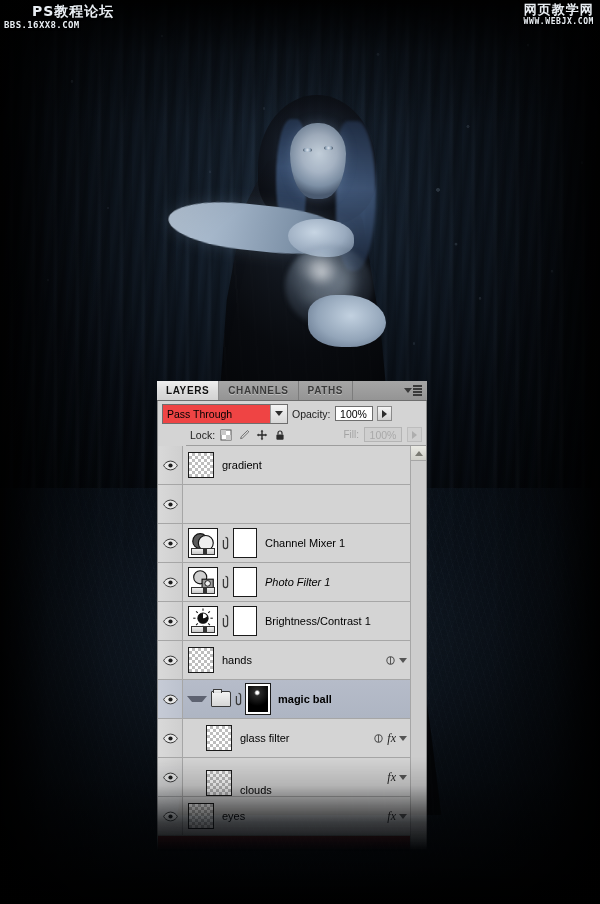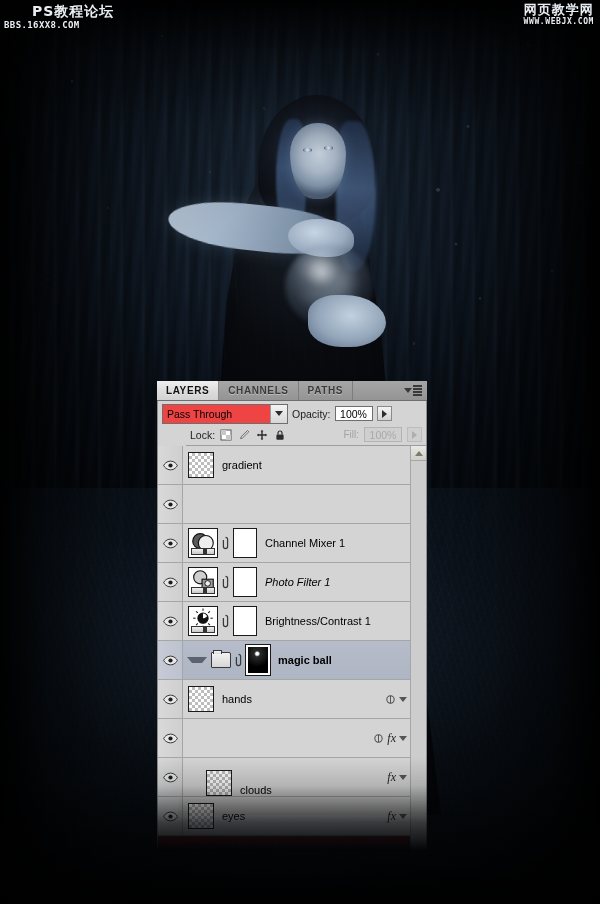--- a/index.html
+++ b/index.html
@@ -509,20 +509,39 @@
                 <span class="link-ic">
                   <svg viewBox="0 0 10 16" width="9" height="14">
                     <path d="M5 1.5a2.4 2.4 0 0 1 2.4 2.4v8.2a2.4 2.4 0 1 1-4.8 0V4.6" fill="none" stroke="#3a3a3a" stroke-width="1.4"></path>
                   </svg>
                 </span>
                 <div class="mask-thumb"></div>
                 <span class="layer-name">Brightness/Contrast 1</span>
               </div>
               <div class="right-cell"></div>
             </div>
+            <div class="layer">
+              <div class="eye-cell">
+                <svg viewBox="0 0 16 12" width="15" height="11">
+                  <path d="M8 1.2C4 1.2 1.2 4.2 .6 6c.6 1.8 3.4 4.8 7.4 4.8S14.8 7.8 15.4 6C14.8 4.2 12 1.2 8 1.2Z" fill="#e7e7e7" stroke="#2a2a2a" stroke-width="1"></path>
+                  <circle cx="8" cy="6" r="2.3" fill="#1d1d1d"></circle>
+                </svg>
+              </div>
+              <div style="display: flex; align-items: center; flex: 1 1 0%; min-width: 0px; height: 100%;">
+                <div class="thumb small checker"></div>
+                <span class="layer-name">hands</span>
+              </div>
+              <div class="right-cell">
+                <svg viewBox="0 0 12 12" width="11" height="11">
+                  <circle cx="6" cy="6" r="4" fill="#d4d4d4" stroke="#4a4a4a" stroke-width="1.1"></circle>
+                  <path d="M6 2.2 V9.8" stroke="#4a4a4a" stroke-width="1"></path>
+                </svg>
+                <span class="tri-dn-sm"></span>
+              </div>
+            </div>
             <div class="layer selected">
               <div class="eye-cell">
                 <svg viewBox="0 0 16 12" width="15" height="11">
                   <path d="M8 1.2C4 1.2 1.2 4.2 .6 6c.6 1.8 3.4 4.8 7.4 4.8S14.8 7.8 15.4 6C14.8 4.2 12 1.2 8 1.2Z" fill="#e7e7e7" stroke="#2a2a2a" stroke-width="1"></path>
                   <circle cx="8" cy="6" r="2.3" fill="#1d1d1d"></circle>
                 </svg>
               </div>
               <div style="display: flex; align-items: center; flex: 1 1 0%; min-width: 0px; height: 100%;">
                 <span class="grp-tri"></span>
                 <span class="folder"></span>
@@ -536,44 +555,29 @@
               </div>
               <div class="right-cell"></div>
             </div>
             <div class="layer">
               <div class="eye-cell">
                 <svg viewBox="0 0 16 12" width="15" height="11">
                   <path d="M8 1.2C4 1.2 1.2 4.2 .6 6c.6 1.8 3.4 4.8 7.4 4.8S14.8 7.8 15.4 6C14.8 4.2 12 1.2 8 1.2Z" fill="#e7e7e7" stroke="#2a2a2a" stroke-width="1"></path>
                   <circle cx="8" cy="6" r="2.3" fill="#1d1d1d"></circle>
                 </svg>
               </div>
-              <div style="display: flex; align-items: center; flex: 1 1 0%; min-width: 0px; height: 100%;">
+              <div style="display: flex; align-items: center; flex: 1 1 0%; min-width: 0px; height: 100%; padding-left: 18px;">
                 <div class="thumb small checker"></div>
-                <span class="layer-name">hands</span>
+                <span class="layer-name">glass filter</span>
               </div>
               <div class="right-cell">
                 <svg viewBox="0 0 12 12" width="11" height="11">
                   <circle cx="6" cy="6" r="4" fill="#d4d4d4" stroke="#4a4a4a" stroke-width="1.1"></circle>
                   <path d="M6 2.2 V9.8" stroke="#4a4a4a" stroke-width="1"></path>
                 </svg>
-                <span class="tri-dn-sm"></span>
-              </div>
-            </div>
-            <div class="layer">
-              <div class="eye-cell">
-                <svg viewBox="0 0 16 12" width="15" height="11">
-                  <path d="M8 1.2C4 1.2 1.2 4.2 .6 6c.6 1.8 3.4 4.8 7.4 4.8S14.8 7.8 15.4 6C14.8 4.2 12 1.2 8 1.2Z" fill="#e7e7e7" stroke="#2a2a2a" stroke-width="1"></path>
-                  <circle cx="8" cy="6" r="2.3" fill="#1d1d1d"></circle>
-                </svg>
-              </div>
-              <div class="right-cell">
-                <svg viewBox="0 0 12 12" width="11" height="11">
-                  <circle cx="6" cy="6" r="4" fill="#d4d4d4" stroke="#4a4a4a" stroke-width="1.1"></circle>
-                  <path d="M6 2.2 V9.8" stroke="#4a4a4a" stroke-width="1"></path>
-                </svg>
                 <span class="fx-lbl">fx</span>
                 <span class="tri-dn-sm"></span>
               </div>
             </div>
             <div class="layer">
               <div class="eye-cell">
                 <svg viewBox="0 0 16 12" width="15" height="11">
                   <path d="M8 1.2C4 1.2 1.2 4.2 .6 6c.6 1.8 3.4 4.8 7.4 4.8S14.8 7.8 15.4 6C14.8 4.2 12 1.2 8 1.2Z" fill="#e7e7e7" stroke="#2a2a2a" stroke-width="1"></path>
                   <circle cx="8" cy="6" r="2.3" fill="#1d1d1d"></circle>
                 </svg>

